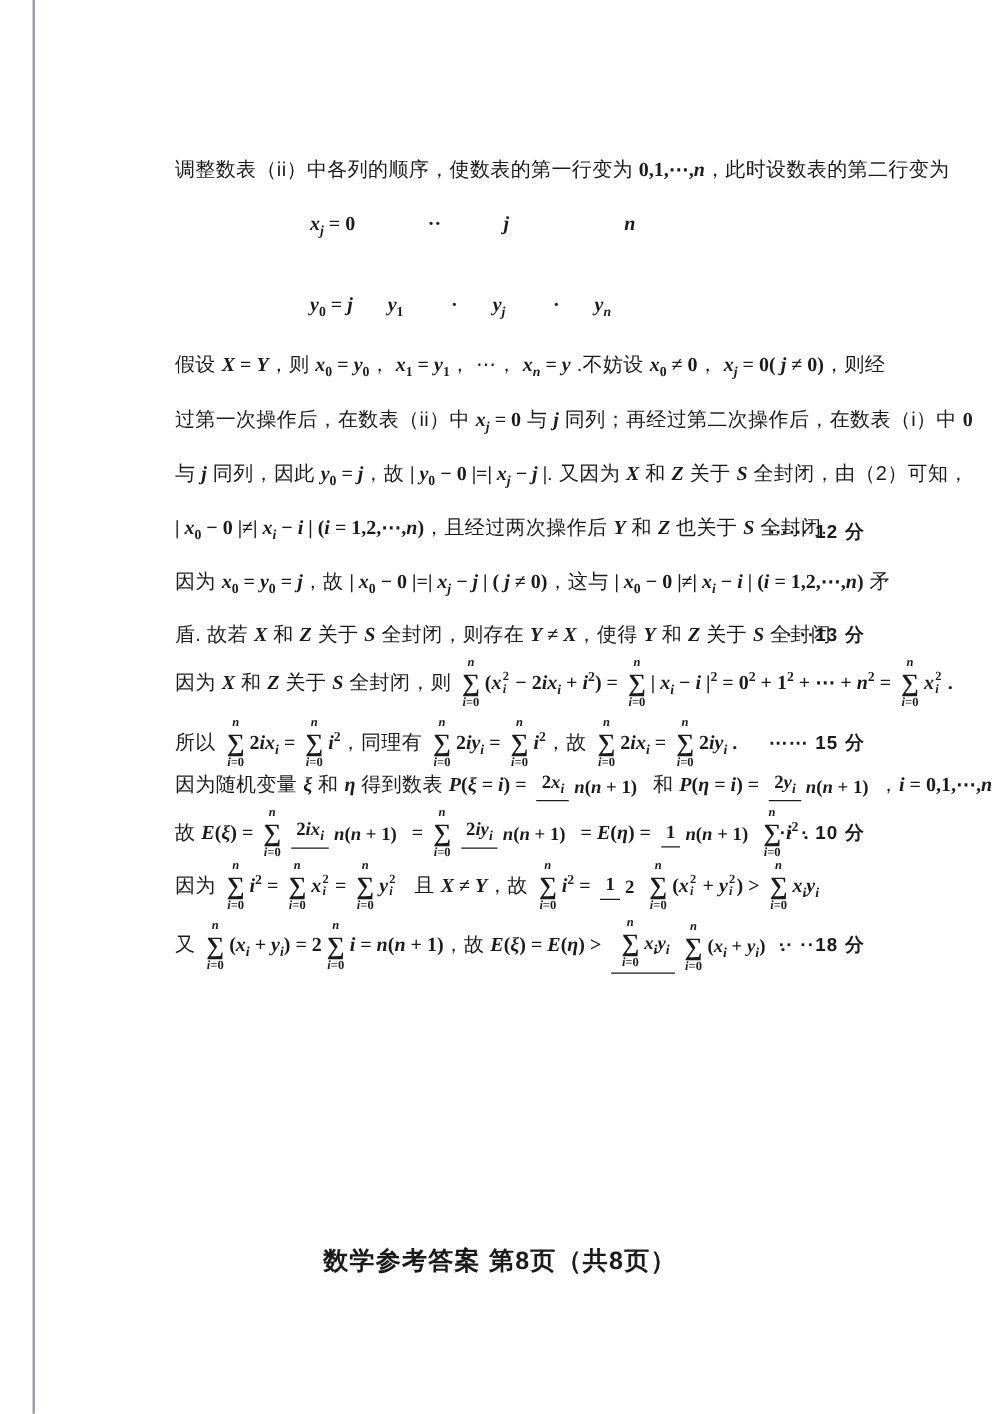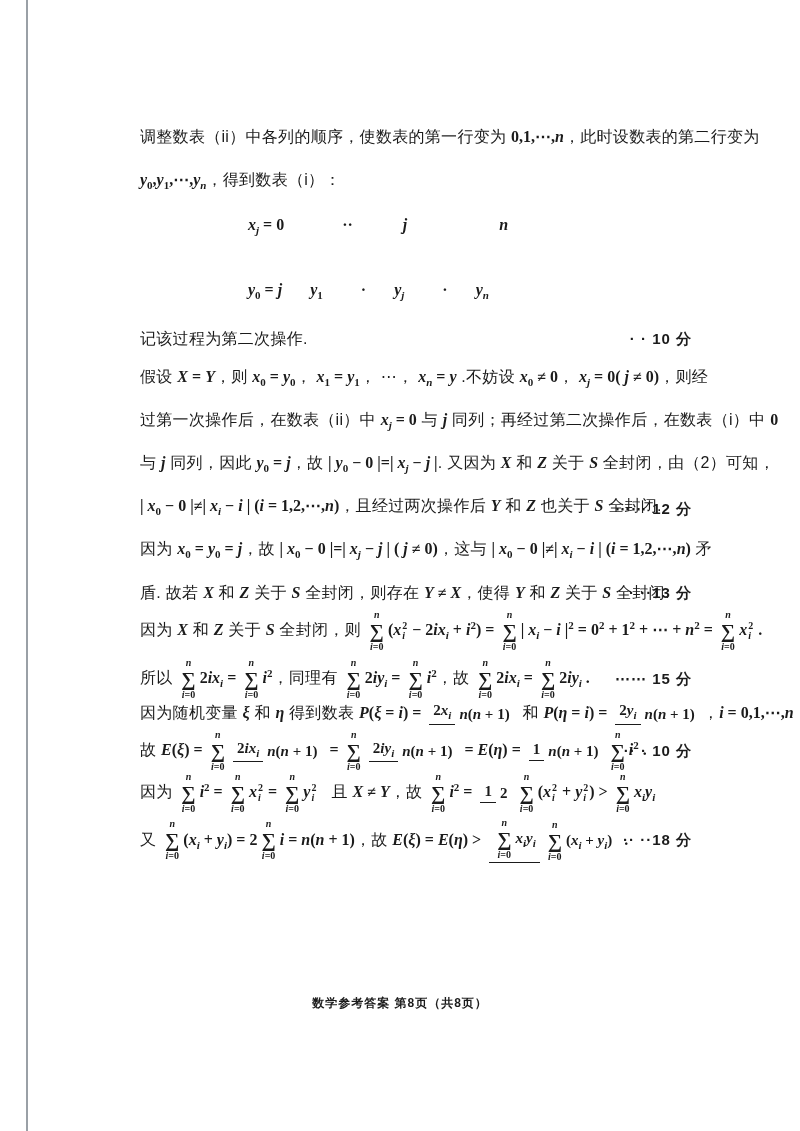--- a/index.html
+++ b/index.html
@@ -30,34 +30,32 @@
   .score{position:absolute;right:0;top:50%;transform:translateY(-50%);
          font-weight:700;font-size:15px;letter-spacing:1px;}
   .t-row{margin-left:108px;}
   .mb0{margin-bottom:0;}
   .mb4{margin-bottom:4px;}
   .mb6{margin-bottom:6px;}
   .mb14{margin-bottom:14px;}
   .mb17{margin-bottom:17px;}
   .mb18{margin-bottom:34px;}
   .footer{position:absolute;left:0;top:995px;width:800px;text-align:center;
-          font-size:12px;font-weight:700;letter-spacing:1px;}
+          font-size:20px;font-weight:700;letter-spacing:1px;}
 </style>
 </head>
 <body>
 
 <div class="scan-edge"></div>
 
 <main class="content">
   <div>
       <div class="line mb17"><span class="c">调整数表（ii）中各列的顺序，使数表的第一行变为 </span><span class="m">0,1,⋯,<i>n</i></span><span class="c">，此时设数表的第二行变为</span></div>
-      <div class="line mb14"><span class="m"><i>y</i></span><sub>0</sub><span class="m">,<i>y</i></span><sub>1</sub><span class="m">,⋯,<i>y</i></span><sub><i>n</i></sub><span class="c">，得到数表（i）：</span></div>
       <div class="line t-row mb18"><span class="m"><i>x</i></span><sub><i>j</i></sub><span class="m"> = 0</span><span class="gapx" style="width: 58px;"></span><span class="m">··</span><span class="gapx" style="width: 50px;"></span><span class="m"><i>j</i></span><span class="gapx" style="width: 92px;"></span><span class="m"><i>n</i></span></div>
       <div class="line t-row mb17"><span class="m"><i>y</i></span><sub>0</sub><span class="m"> = <i>j</i></span><span class="gapx" style="width: 28px;"></span><span class="m"><i>y</i></span><sub>1</sub><span class="gapx" style="width: 38px;"></span><span class="m">·</span><span class="gapx" style="width: 28px;"></span><span class="m"><i>y</i></span><sub><i>j</i></sub><span class="gapx" style="width: 38px;"></span><span class="m">·</span><span class="gapx" style="width: 28px;"></span><span class="m"><i>y</i></span><sub><i>n</i></sub></div>
-      <div class="line"><span class="c">记该过程为第二次操作.</span><span class="score">· · 10 分</span></div>
       <div class="line"><span class="c">假设 </span><span class="m"><i>X</i> = <i>Y</i></span><span class="c">，则 </span><span class="m"><i>x</i></span><sub>0</sub><span class="m"> = <i>y</i></span><sub>0</sub><span class="c">， </span><span class="m"><i>x</i></span><sub>1</sub><span class="m"> = <i>y</i></span><sub>1</sub><span class="c">， ⋯， </span><span class="m"><i>x</i></span><sub><i>n</i></sub><span class="m"> = <i>y</i></span><span class="c"> .不妨设 </span><span class="m"><i>x</i></span><sub>0</sub><span class="m"> ≠ 0</span><span class="c">， </span><span class="m"><i>x</i></span><sub><i>j</i></sub><span class="m"> = 0( <i>j</i> ≠ 0)</span><span class="c">，则经</span></div>
       <div class="line"><span class="c">过第一次操作后，在数表（ii）中 </span><span class="m"><i>x</i></span><sub><i>j</i></sub><span class="m"> = 0</span><span class="c"> 与 </span><span class="m"><i>j</i></span><span class="c"> 同列；再经过第二次操作后，在数表（i）中 </span><span class="m">0</span></div>
       <div class="line"><span class="c">与 </span><span class="m"><i>j</i></span><span class="c"> 同列，因此 </span><span class="m"><i>y</i></span><sub>0</sub><span class="m"> = <i>j</i></span><span class="c">，故 </span><span class="m">| <i>y</i></span><sub>0</sub><span class="m"> − 0 |=| <i>x</i></span><sub><i>j</i></sub><span class="m"> − <i>j</i> |</span><span class="c">. 又因为 </span><span class="m"><i>X</i></span><span class="c"> 和 </span><span class="m"><i>Z</i></span><span class="c"> 关于 </span><span class="m"><i>S</i></span><span class="c"> 全封闭，由（2）可知，</span></div>
       <div class="line"><span class="m">| <i>x</i></span><sub>0</sub><span class="m"> − 0 |≠| <i>x</i></span><sub><i>i</i></sub><span class="m"> − <i>i</i> | (<i>i</i> = 1,2,⋯,<i>n</i>)</span><span class="c">，且经过两次操作后 </span><span class="m"><i>Y</i></span><span class="c"> 和 </span><span class="m"><i>Z</i></span><span class="c"> 也关于 </span><span class="m"><i>S</i></span><span class="c"> 全封闭.</span><span class="score">⋯⋯ 12 分</span></div>
       <div class="line"><span class="c">因为 </span><span class="m"><i>x</i></span><sub>0</sub><span class="m"> = <i>y</i></span><sub>0</sub><span class="m"> = <i>j</i></span><span class="c">，故 </span><span class="m">| <i>x</i></span><sub>0</sub><span class="m"> − 0 |=| <i>x</i></span><sub><i>j</i></sub><span class="m"> − <i>j</i> | ( <i>j</i> ≠ 0)</span><span class="c">，这与 </span><span class="m">| <i>x</i></span><sub>0</sub><span class="m"> − 0 |≠| <i>x</i></span><sub><i>i</i></sub><span class="m"> − <i>i</i> | (<i>i</i> = 1,2,⋯,<i>n</i>)</span><span class="c"> 矛</span></div>
       <div class="line mb4"><span class="c">盾. 故若 </span><span class="m"><i>X</i></span><span class="c"> 和 </span><span class="m"><i>Z</i></span><span class="c"> 关于 </span><span class="m"><i>S</i></span><span class="c"> 全封闭，则存在 </span><span class="m"><i>Y</i> ≠ <i>X</i></span><span class="c">，使得 </span><span class="m"><i>Y</i></span><span class="c"> 和 </span><span class="m"><i>Z</i></span><span class="c"> 关于 </span><span class="m"><i>S</i></span><span class="c"> 全封闭.</span><span class="score">· ··13 分</span></div>
       <div class="line mb6"><span class="c">因为 </span><span class="m"><i>X</i></span><span class="c"> 和 </span><span class="m"><i>Z</i></span><span class="c"> 关于 </span><span class="m"><i>S</i></span><span class="c"> 全封闭，则 </span><span class="sum">
           <span class="lim"><i>n</i></span>
           <span class="sig">∑</span>
           <span class="lim"><i>i</i>=0</span>

